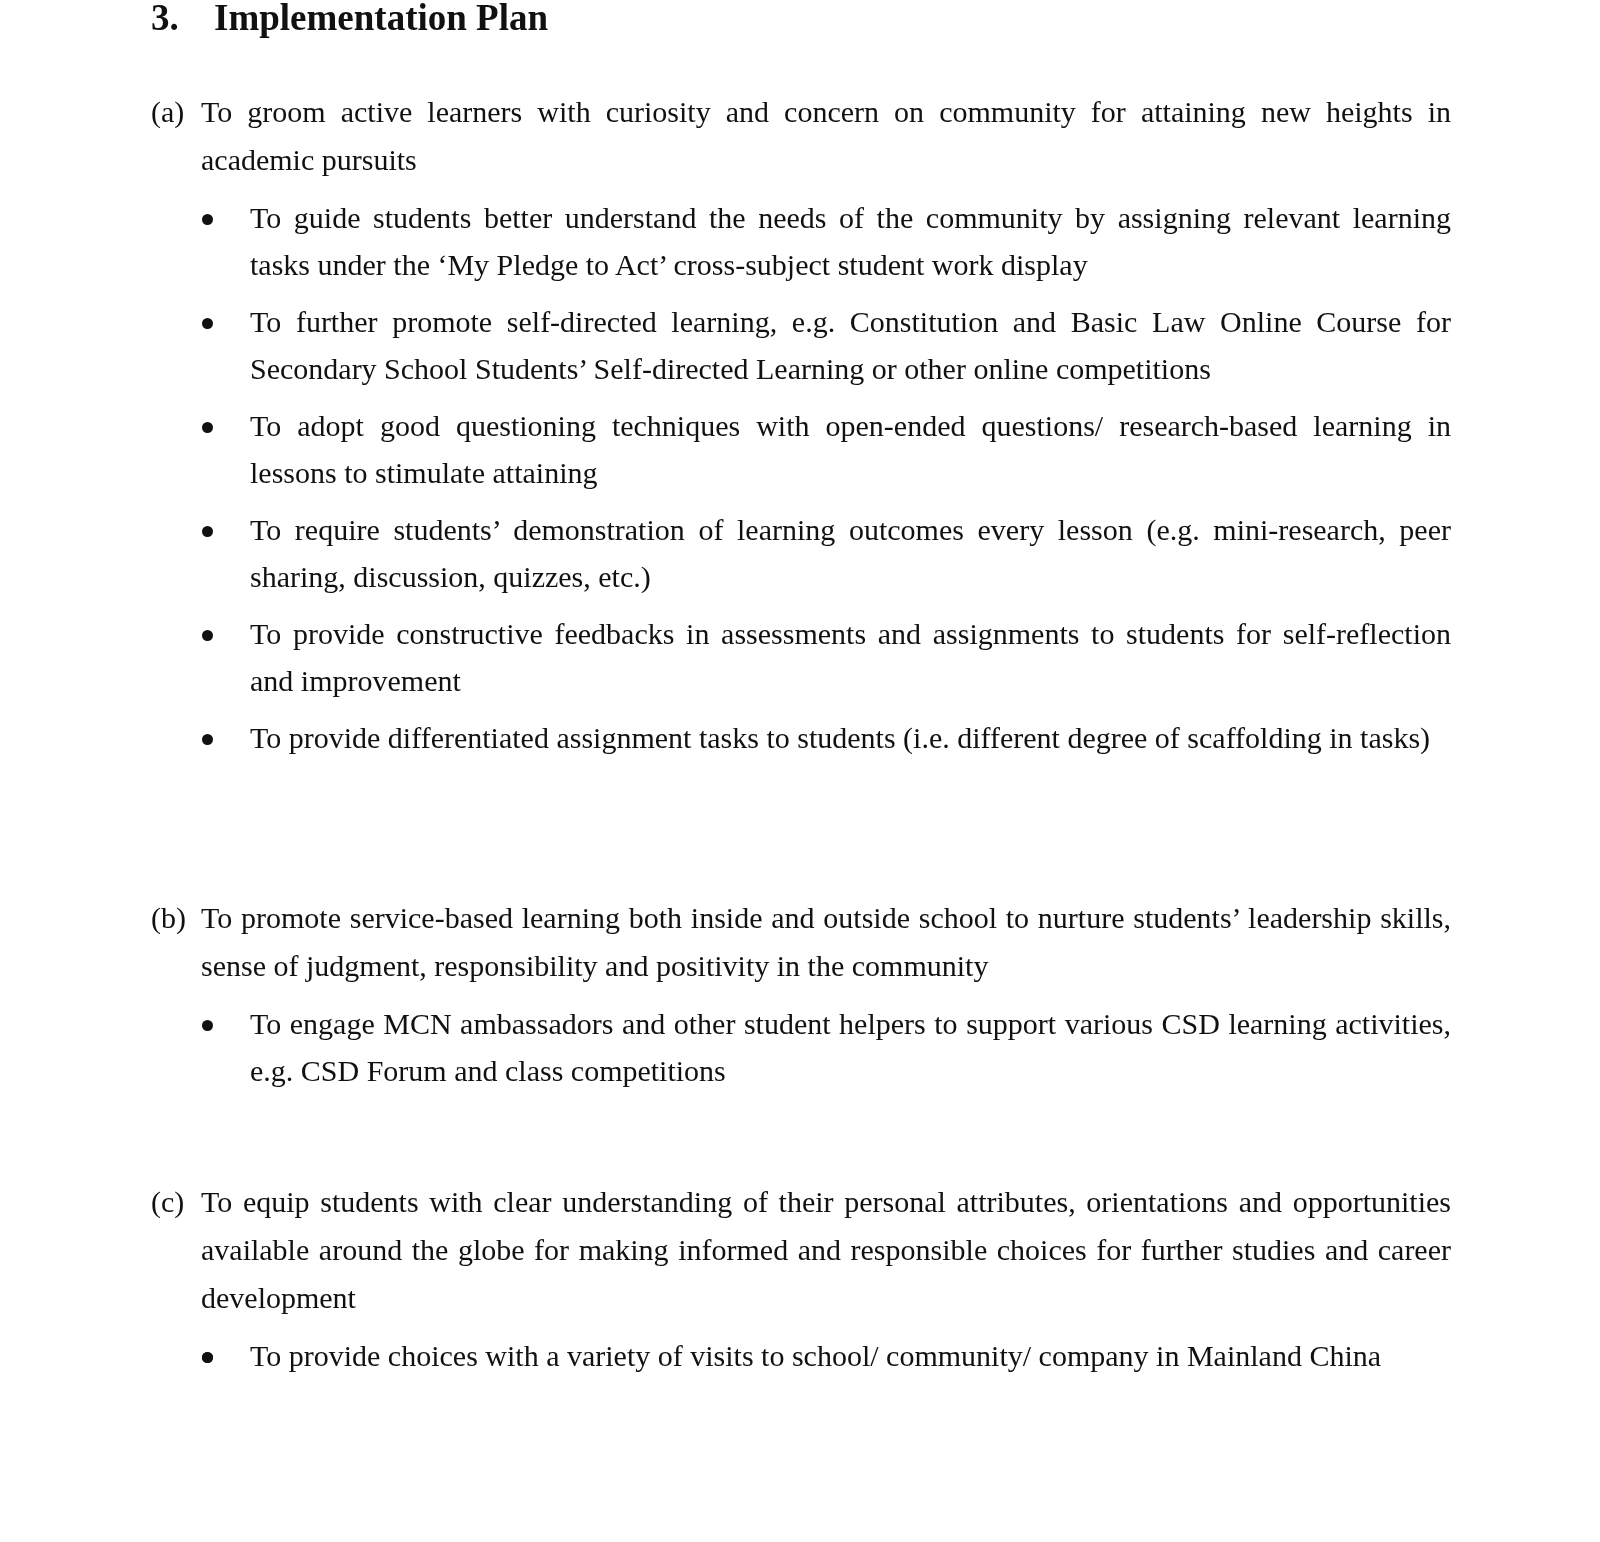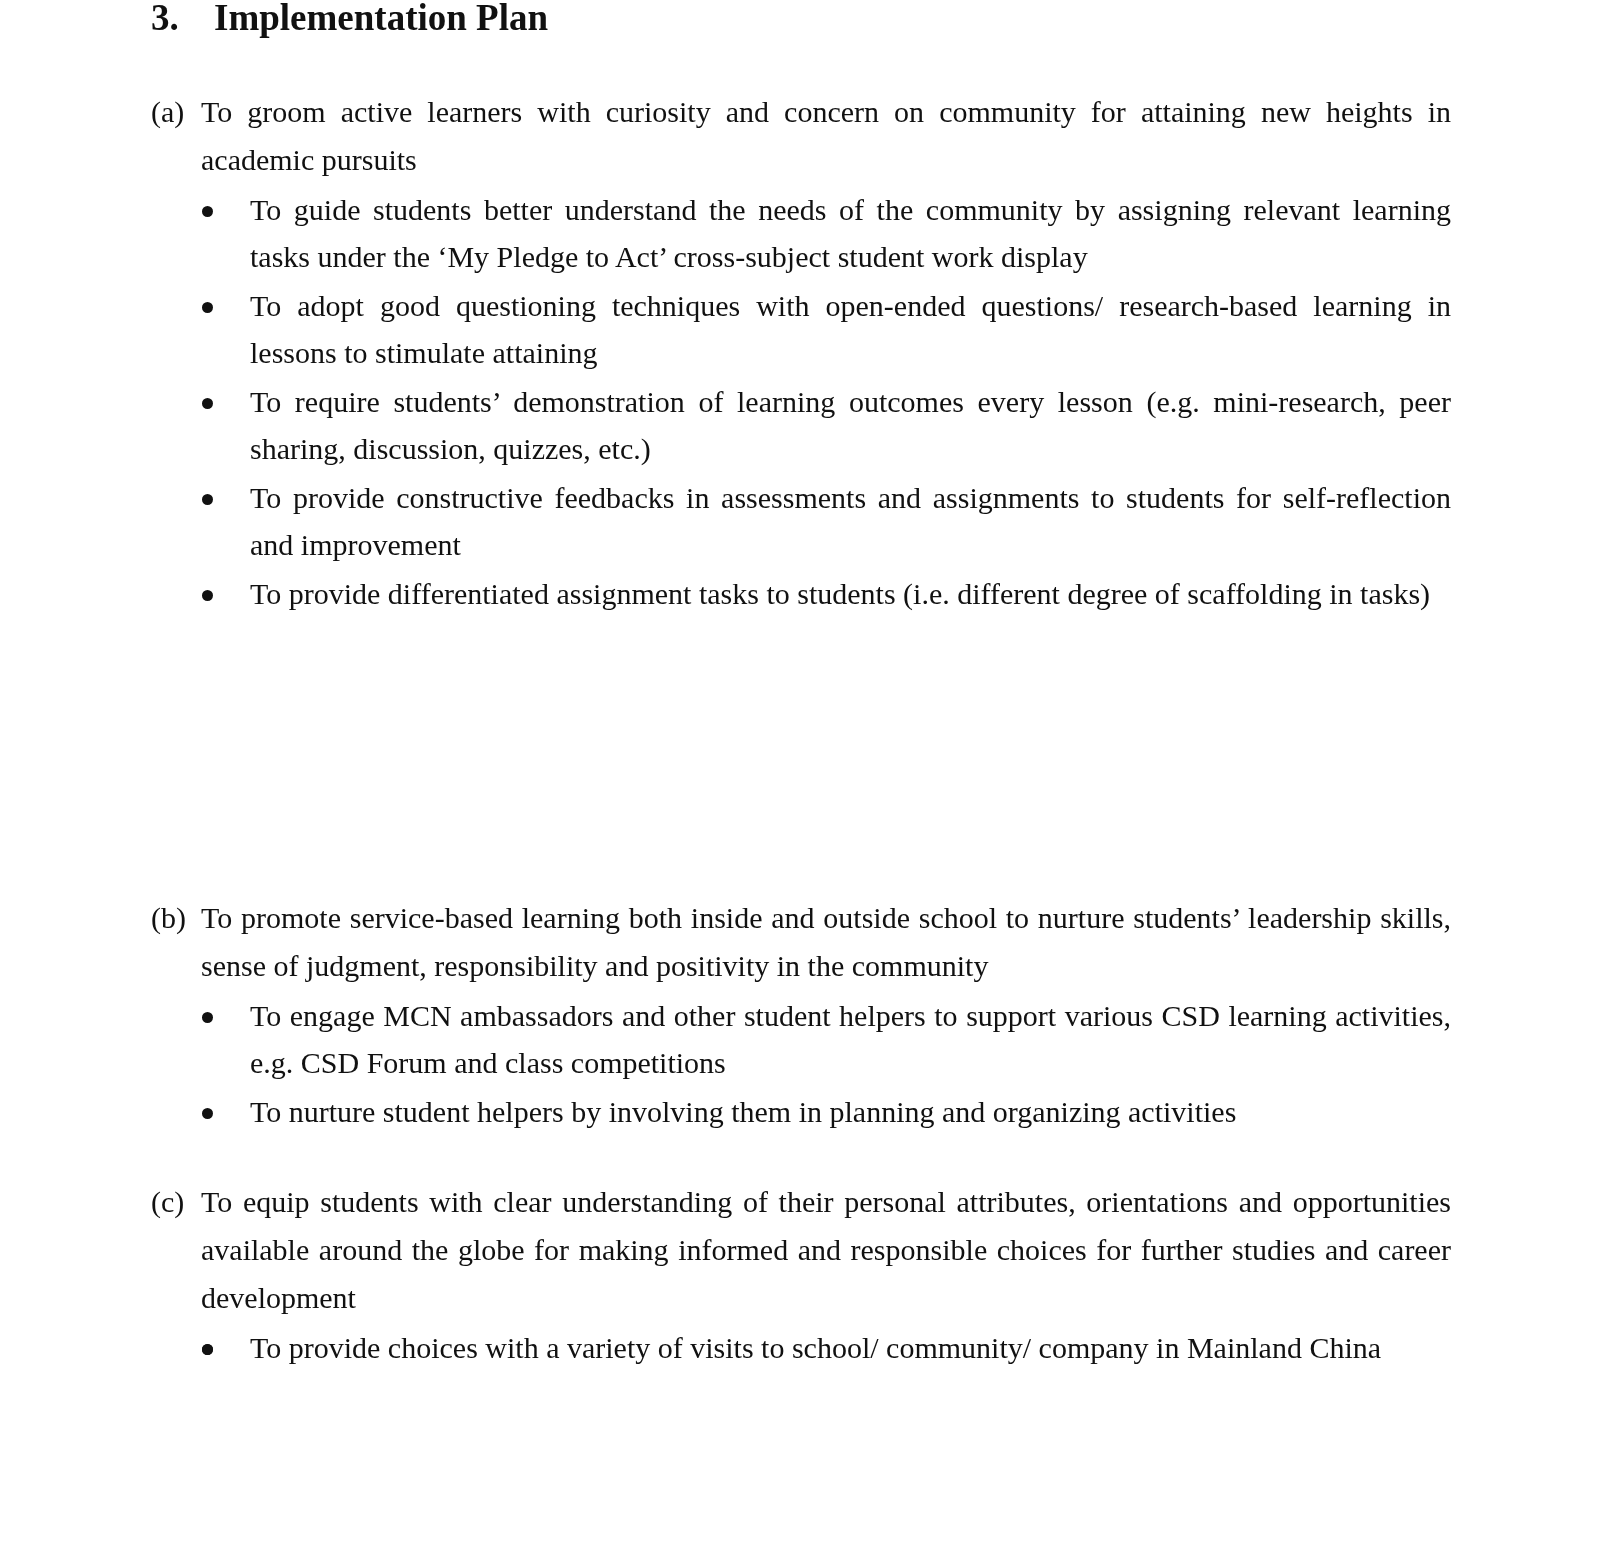--- a/index.html
+++ b/index.html
@@ -55,21 +55,21 @@
     .bullets {
       list-style: none;
       margin: 0;
       padding: 0;
     }
     .bullet {
       position: relative;
       padding-left: 99px;
       line-height: 47px;
       text-align: justify;
-      margin-top: 2px;
+      margin-top: 10px;
       font-family: Liberation Serif, serif;
     }
     .bullet .dot {
       position: absolute;
       left: 51px;
       top: 20px;
       width: 11px;
       height: 11px;
       border-radius: 50%;
       background: #111111;
@@ -87,35 +87,35 @@
     <span class="num">3.</span><span>Implementation Plan</span>
   </div>
 
   <div class="section" id="sec-a">
     <div class="sec-head">
       <span class="marker">(a)</span>
       <span>To groom active learners with curiosity and concern on community for attaining new heights in academic pursuits</span>
     </div>
     <ul class="bullets">
       <li class="bullet"><span class="dot"></span><span>To guide students better understand the needs of the community by assigning relevant learning tasks under the ‘My Pledge to Act’ cross-subject student work display</span></li>
+      <li class="bullet"><span class="dot"></span><span>To further promote self-directed learning, e.g. Constitution and Basic Law Online Course for Secondary School Students’ Self-directed Learning or other online competitions</span></li>
       <li class="bullet"><span class="dot"></span><span>To adopt good questioning techniques with open-ended questions/ research-based learning in lessons to stimulate attaining</span></li>
       <li class="bullet"><span class="dot"></span><span>To require students’ demonstration of learning outcomes every lesson (e.g. mini-research, peer sharing, discussion, quizzes, etc.)</span></li>
       <li class="bullet"><span class="dot"></span><span>To provide constructive feedbacks in assessments and assignments to students for self-reflection and improvement</span></li>
       <li class="bullet"><span class="dot"></span><span>To provide differentiated assignment tasks to students (i.e. different degree of scaffolding in tasks)</span></li>
     </ul>
   </div>
 
   <div class="section" id="sec-b">
     <div class="sec-head">
       <span class="marker">(b)</span>
       <span>To promote service-based learning both inside and outside school to nurture students’ leadership skills, sense of judgment, responsibility and positivity in the community</span>
     </div>
     <ul class="bullets">
       <li class="bullet"><span class="dot"></span><span>To engage MCN ambassadors and other student helpers to support various CSD learning activities, e.g. CSD Forum and class competitions</span></li>
-      <li class="bullet"><span class="dot"></span><span>To nurture student helpers by involving them in planning and organizing activities</span></li>
     </ul>
   </div>
 
   <div class="section" id="sec-c">
     <div class="sec-head">
       <span class="marker">(c)</span>
       <span>To equip students with clear understanding of their personal attributes, orientations and opportunities available around the globe for making informed and responsible choices for further studies and career development</span>
     </div>
     <ul class="bullets">
       <li class="bullet"><span class="dot"></span></li>

